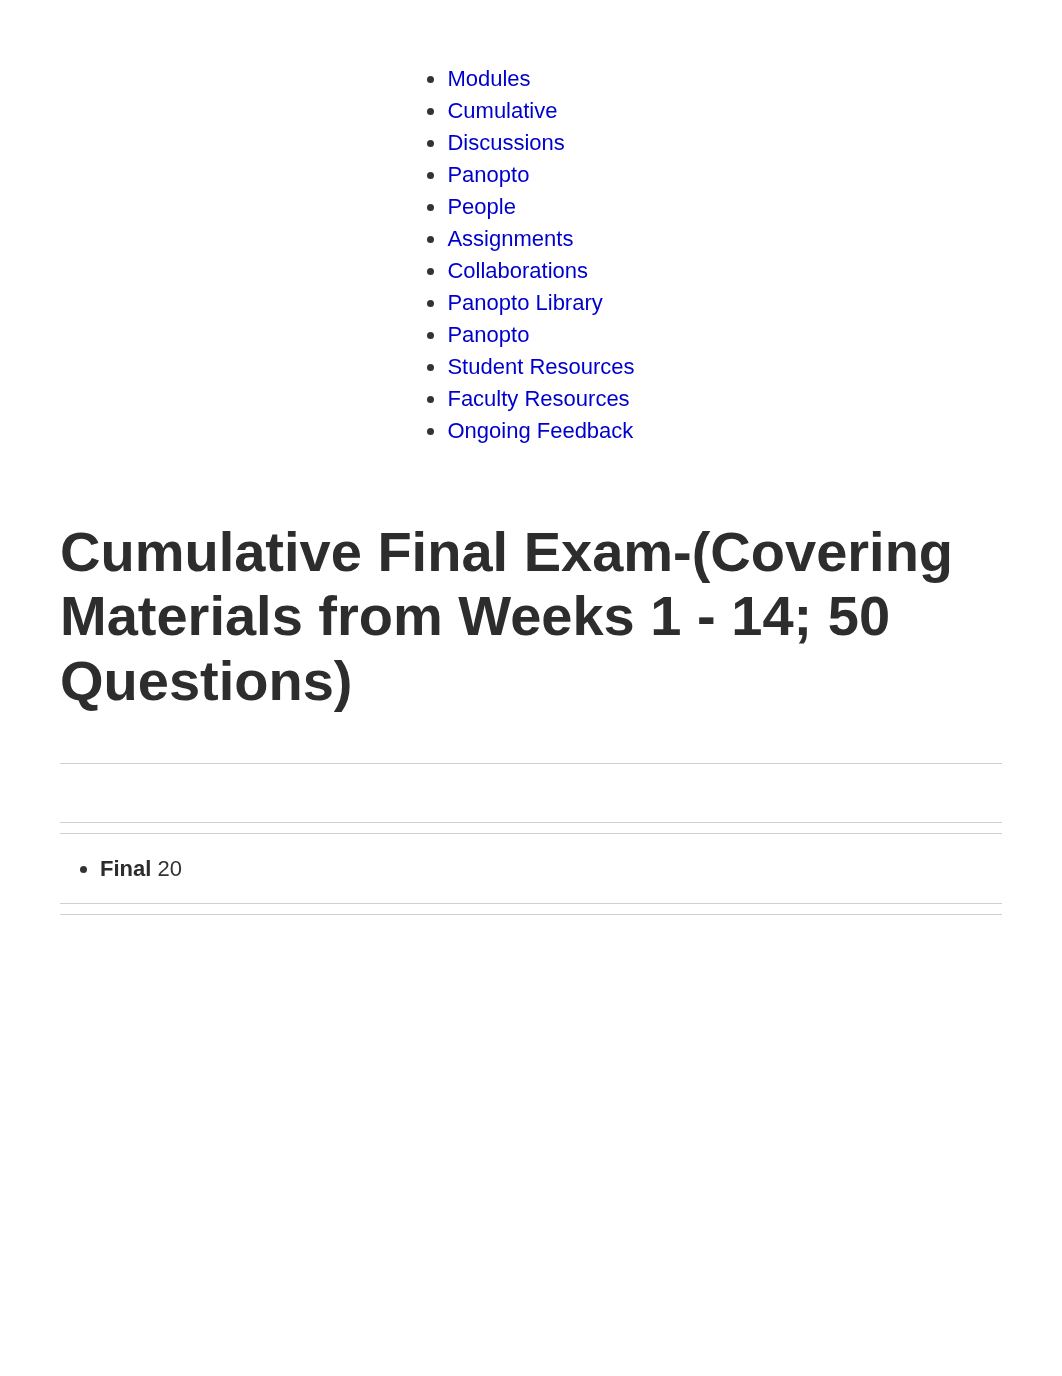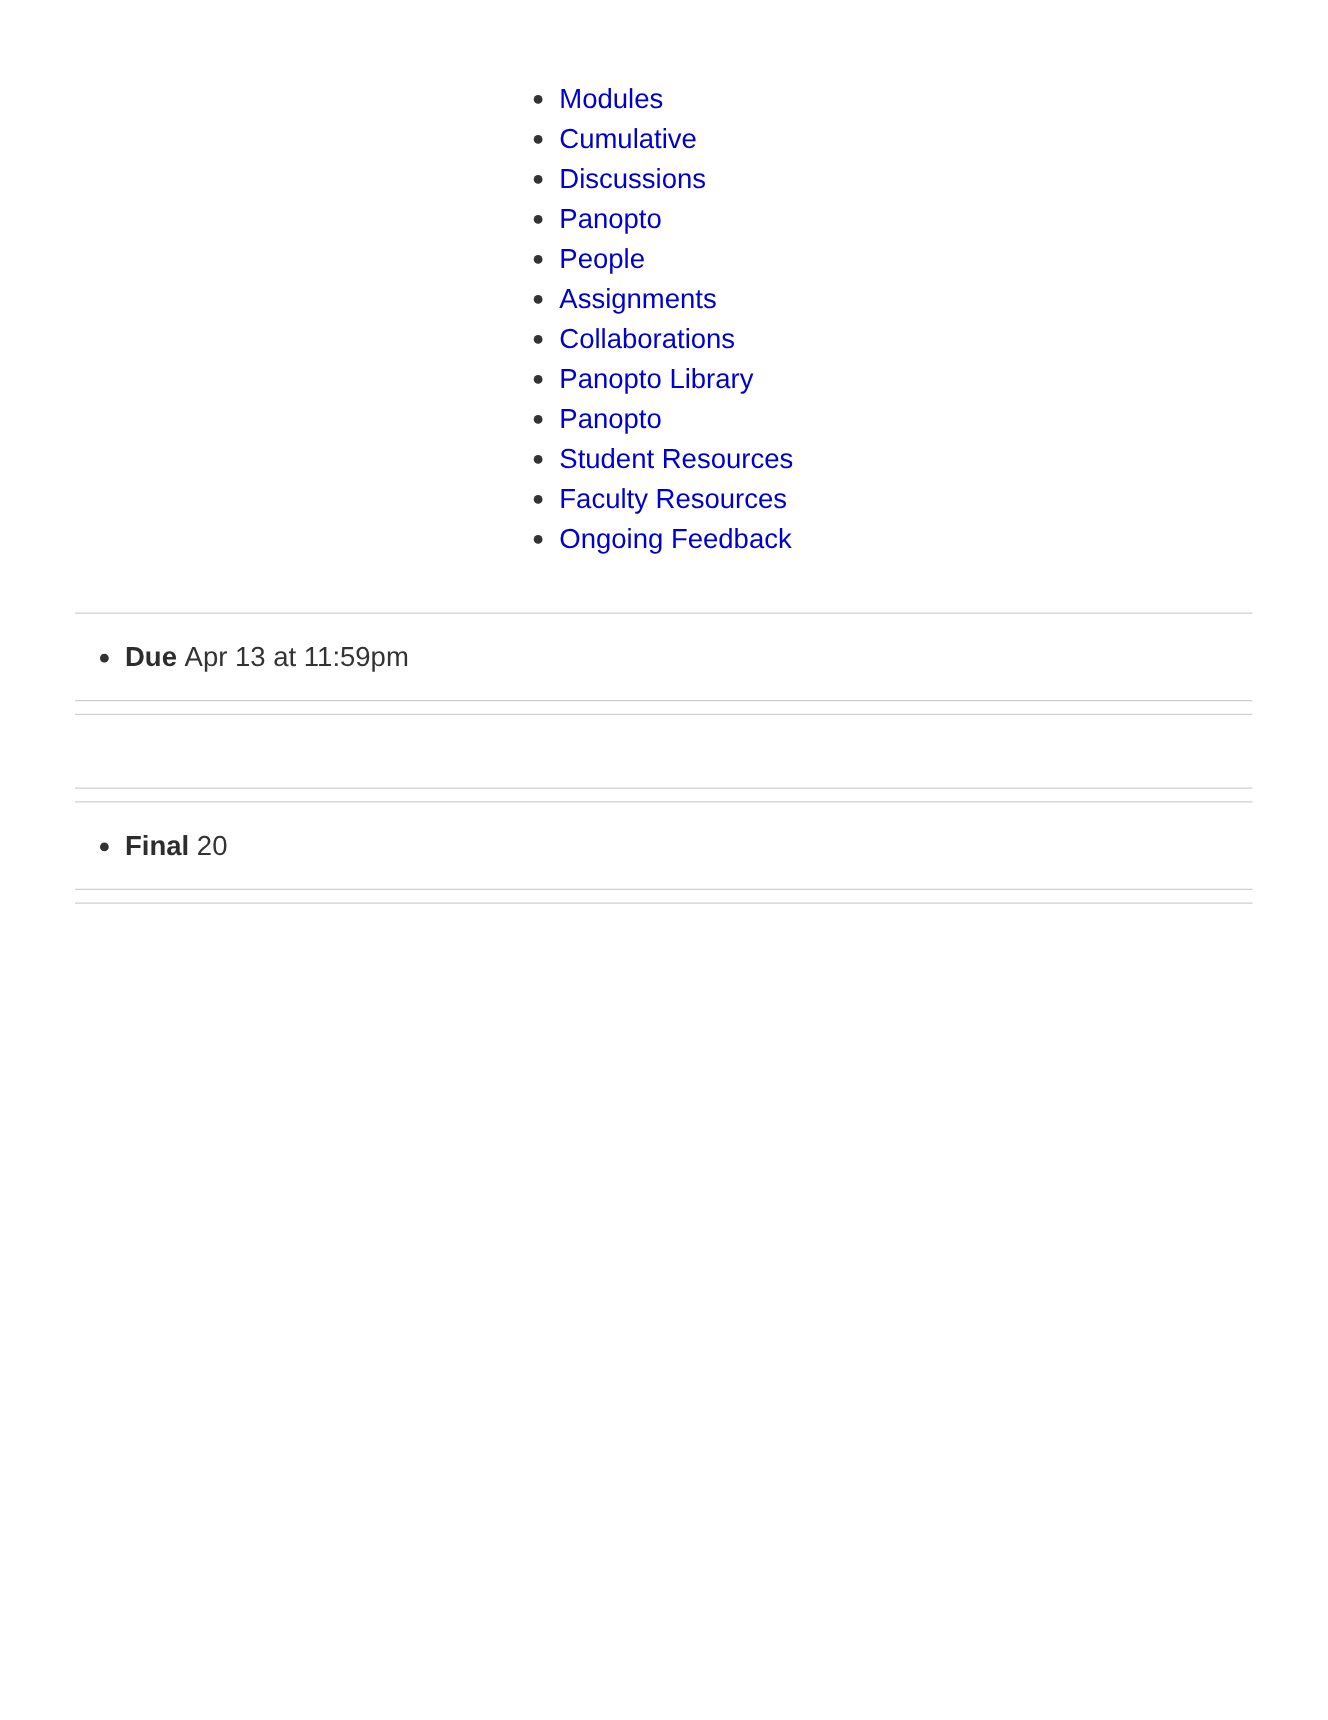--- a/index.html
+++ b/index.html
@@ -111,31 +111,24 @@
         <li><a href="#">Assignments</a></li>
         <li><a href="#">Collaborations</a></li>
         <li><a href="#">Panopto Library</a></li>
         <li><a href="#">Panopto</a></li>
         <li><a href="#">Student Resources</a></li>
         <li><a href="#">Faculty Resources</a></li>
         <li><a href="#">Ongoing Feedback</a></li>
       </ul>
   </div>
 
+  <div class="main-title">Cumulative Final Exam-(Covering Materials from Weeks 1 - 14; 50 Questions)</div>
 
   <div class="details-section">
 
-    <div class="detail-block">
-      <ul class="detail-list">
-        <li>
-          <span class="label-bold">Due </span>
-          <span>Apr 13 at 11:59pm</span>
-        </li>
-      </ul>
-    </div>
 
     <div class="spacer-block"></div>
 
     <div class="detail-block">
       <ul class="detail-list">
         <li>
           <span class="label-bold">Final</span>
           <span> </span><span>20</span>
         </li>
       </ul>

